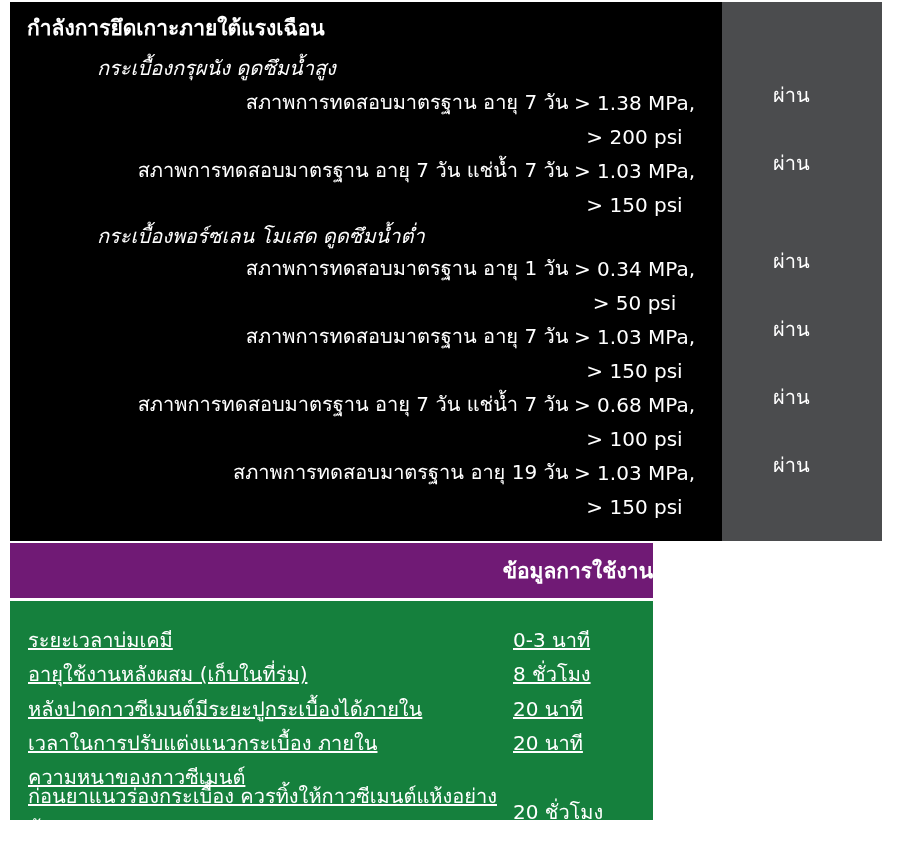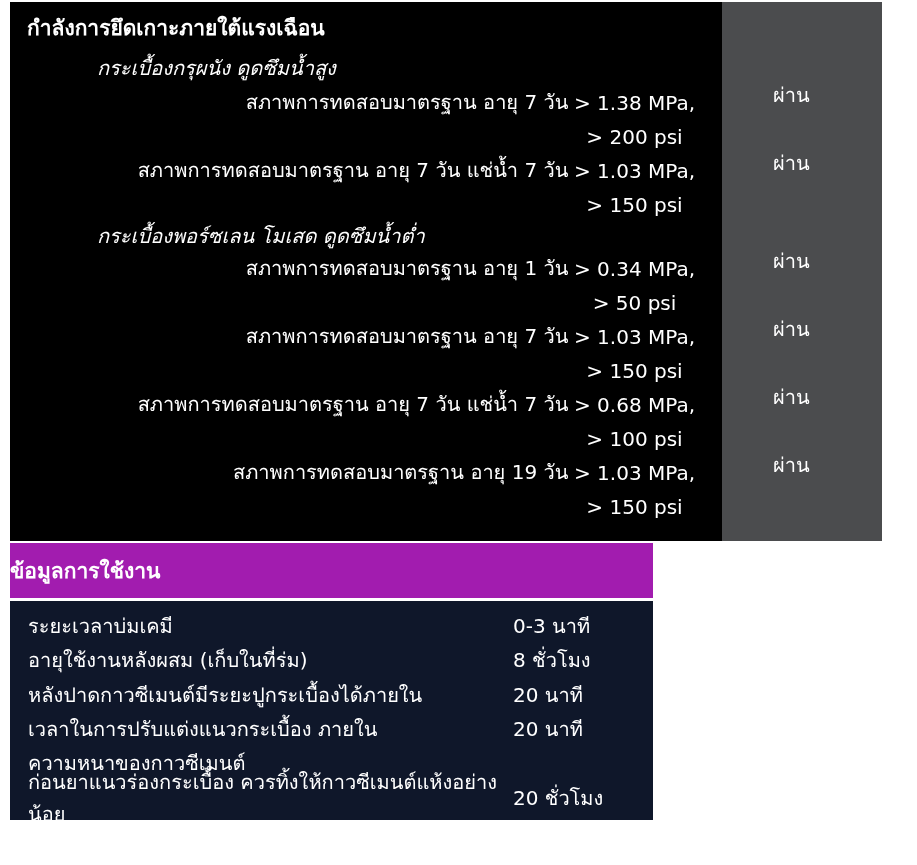--- a/index.html
+++ b/index.html
@@ -80,38 +80,39 @@
     transform: translateY(-8px);
   }
 
   
   .usage-header {
     position: absolute;
     left: 10px;
     top: 543px;
     width: 643px;
     height: 55px;
-    background: #a21caf;
+    background: #701a75;
     color: #ffffff;
     display: flex;
     align-items: center;
-    justify-content: flex-start;
+    justify-content: flex-end;
     font-size: 21px;
     font-weight: bold;
   }
   .usage-body {
     position: absolute;
     left: 10px;
     top: 601px;
     width: 643px;
     height: 219px;
-    background: #0f172a;
+    background: #15803d;
     color: #ffffff;
     box-sizing: border-box;
-    padding-top: 8px;
+    padding-top: 22px;
+    text-decoration: underline;
   }
   .urow {
     display: flex;
     height: 34.3px;
     align-items: center;
     font-size: 20px;
   }
   .ulabel {
     box-sizing: border-box;
     width: 503px;

